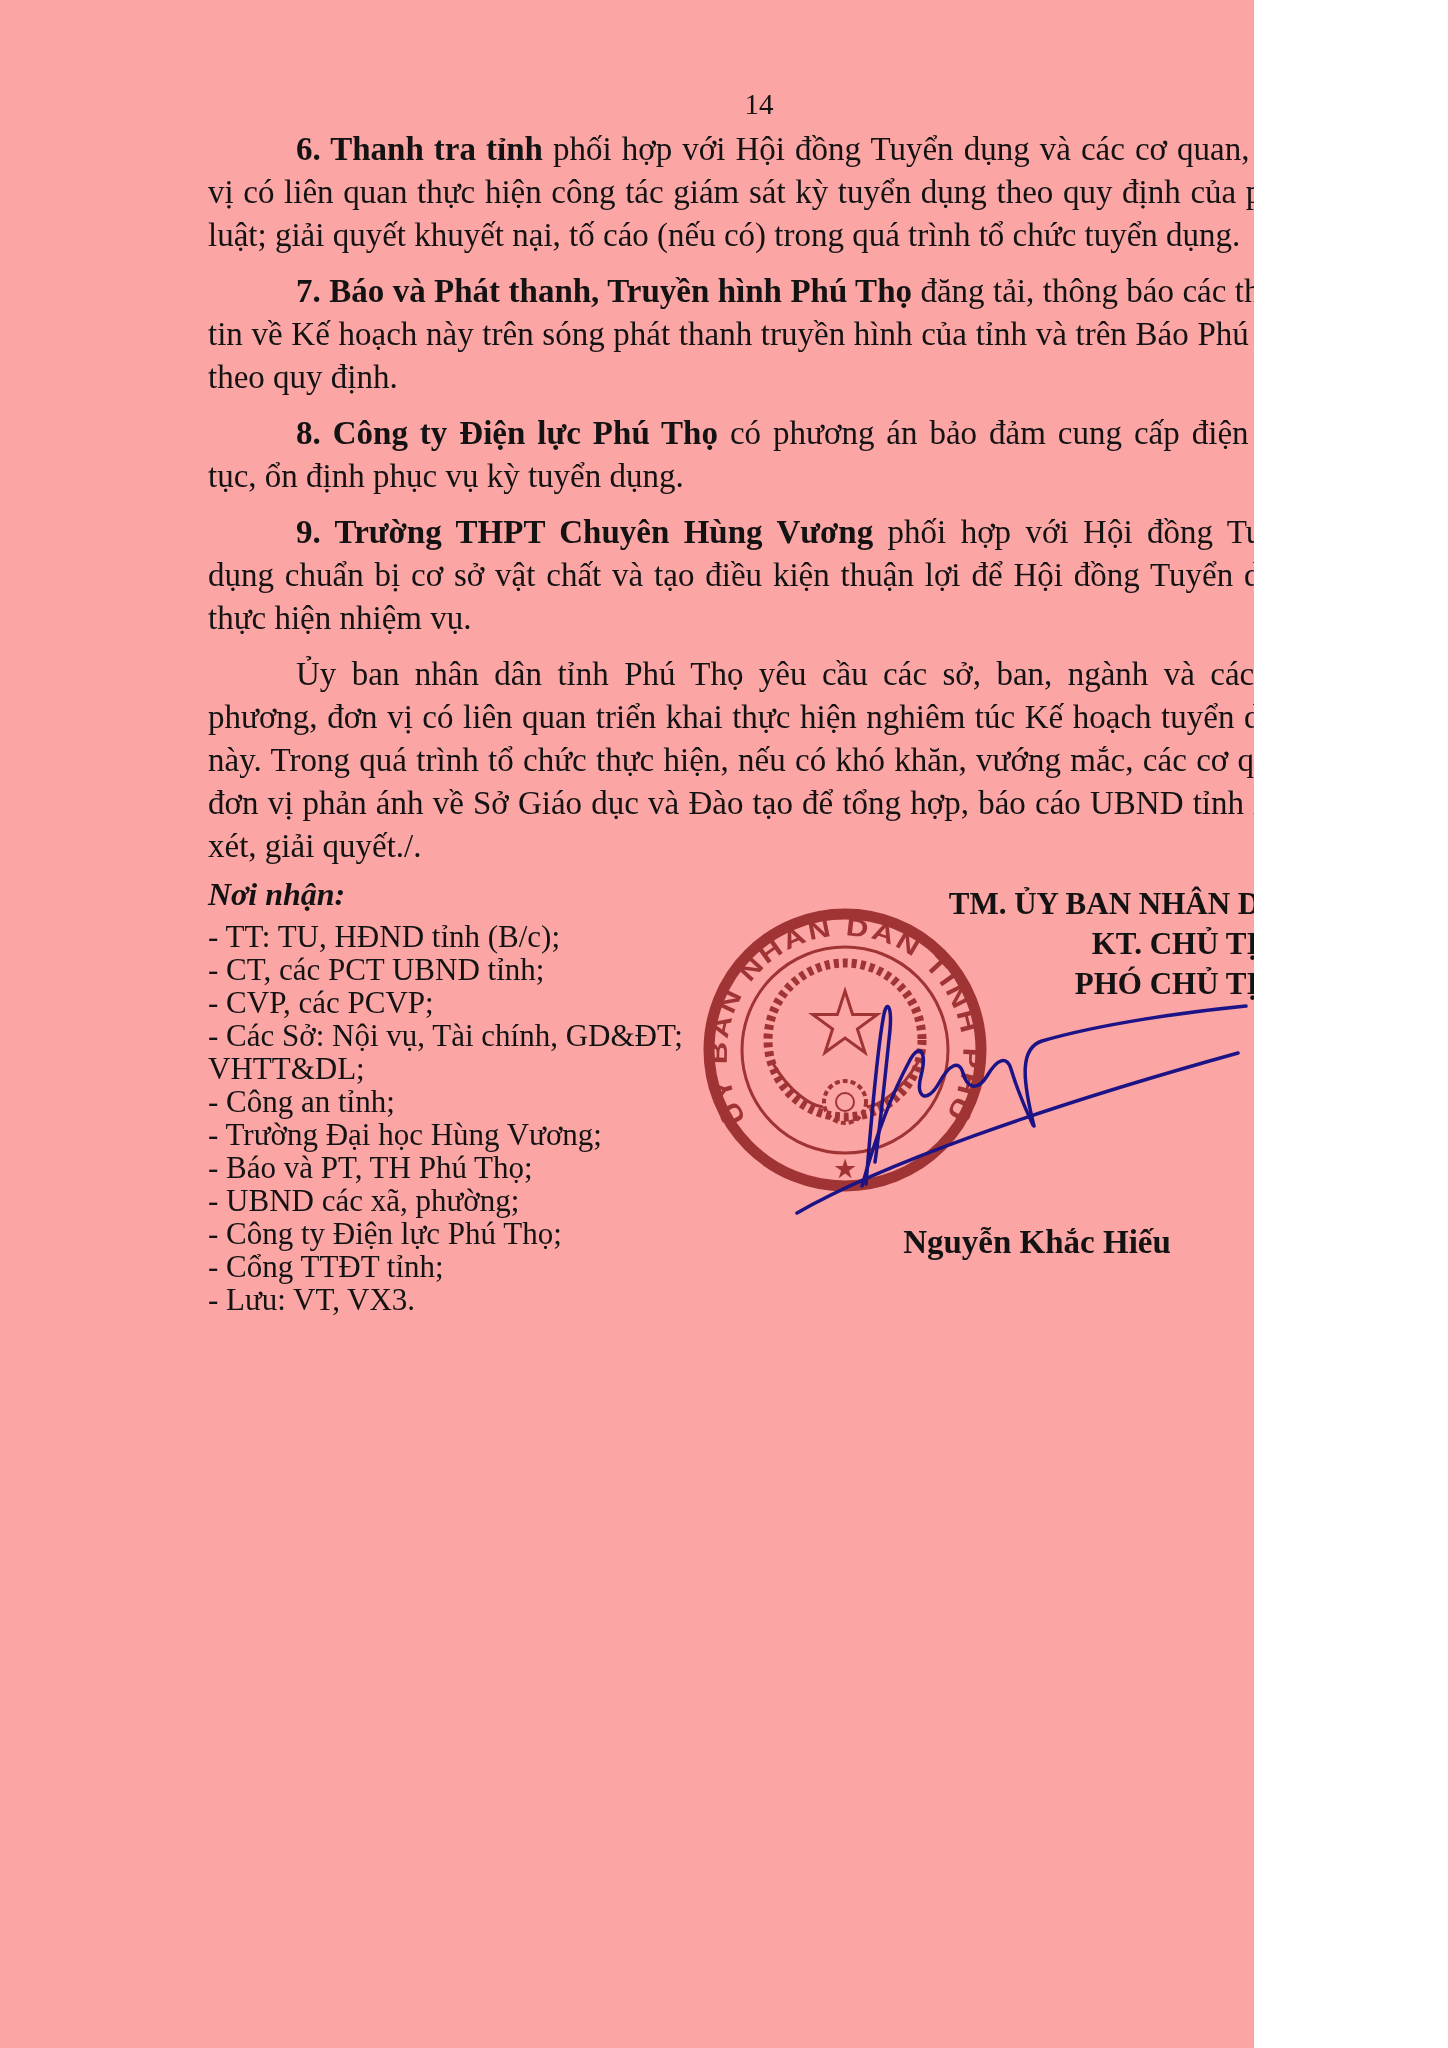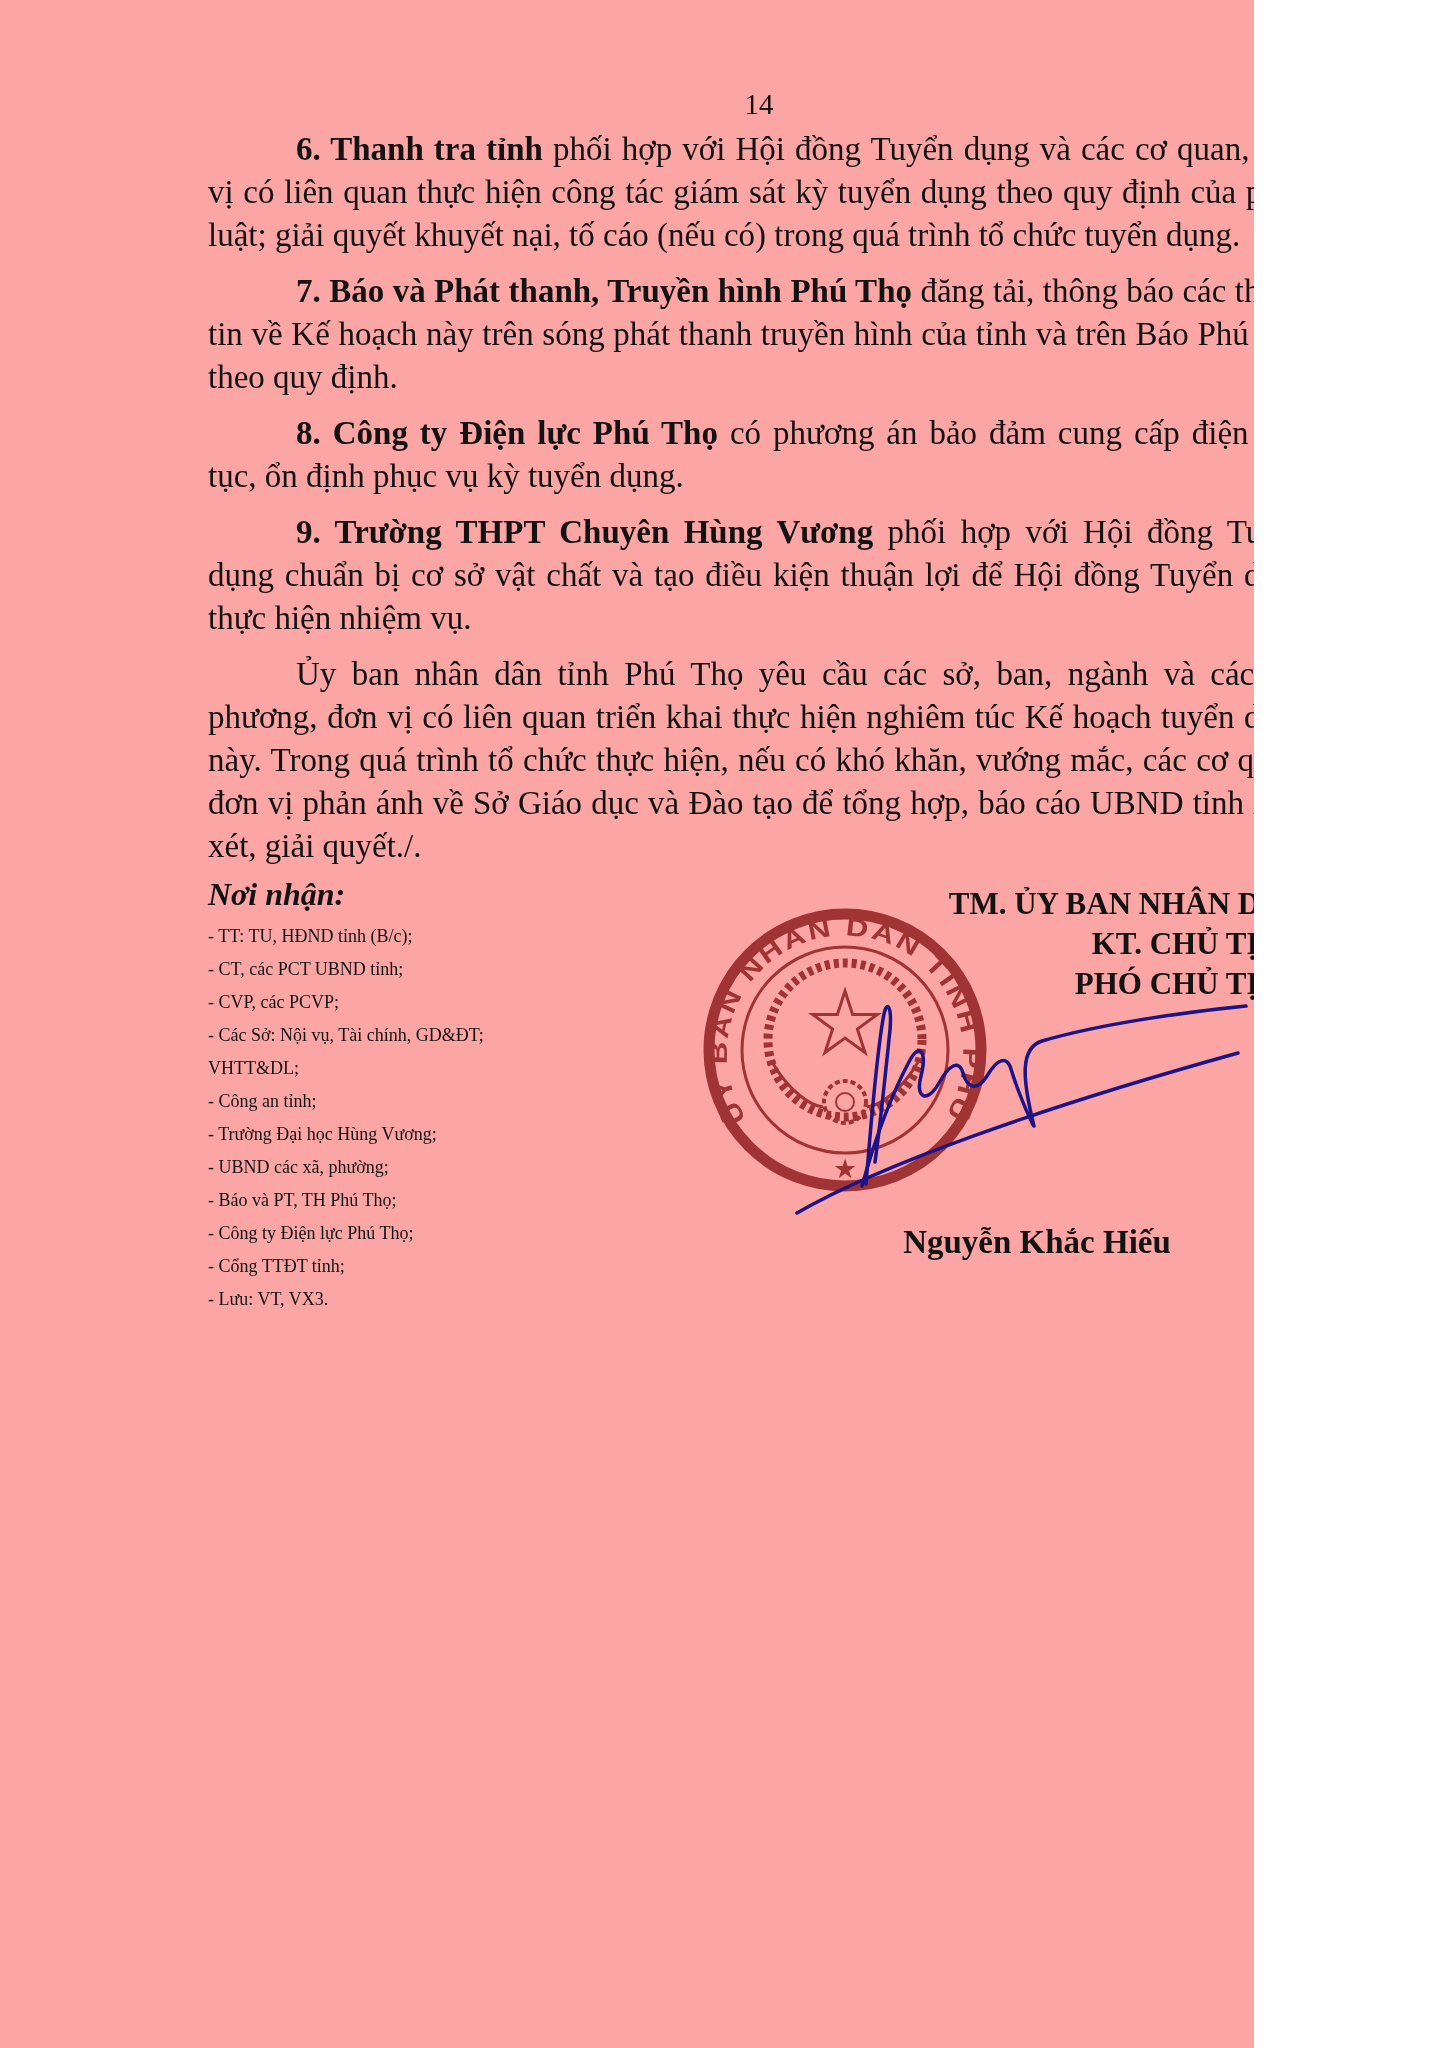--- a/index.html
+++ b/index.html
@@ -28,21 +28,21 @@
   .content p { margin: 10px 0 13px 0; text-indent: 88px; }
   .content b { font-weight: bold; }
   .footer-left {
     position: absolute;
     left: 208px; top: 876px; width: 520px;
   }
   .recipients-label {
     font-size: 32px; font-weight: bold; font-style: italic;
     margin-bottom: 7px;
   }
-  .recipient { font-size: 18px; line-height: 33px; }
+  .recipient { font-size: 31px; line-height: 33px; }
   .footer-right {
     position: absolute;
     left: 745px; top: 884px; width: 560px;
     text-align: right;
     font-weight: bold;
     font-size: 31px; line-height: 40px;
   }
   .signer-name {
     position: absolute;
     left: 777px; top: 1224px; width: 520px;
@@ -75,22 +75,22 @@
 
   <div class="footer-left">
     <div class="recipients-label">Nơi nhận:</div>
     <div class="recipient">- TT: TU, HĐND tỉnh (B/c);</div>
     <div class="recipient">- CT, các PCT UBND tỉnh;</div>
     <div class="recipient">- CVP, các PCVP;</div>
     <div class="recipient">- Các Sở: Nội vụ, Tài chính, GD&amp;ĐT;</div>
     <div class="recipient">VHTT&amp;DL;</div>
     <div class="recipient">- Công an tỉnh;</div>
     <div class="recipient">- Trường Đại học Hùng Vương;</div>
+    <div class="recipient">- Báo và PT, TH Phú Thọ;</div>
     <div class="recipient">- UBND các xã, phường;</div>
-    <div class="recipient">- Báo và PT, TH Phú Thọ;</div>
     <div class="recipient">- Công ty Điện lực Phú Thọ;</div>
     <div class="recipient">- Cổng TTĐT tỉnh;</div>
     <div class="recipient">- Lưu: VT, VX3.</div>
   </div>
 
   <div class="footer-right">
     <div>TM. ỦY BAN NHÂN DÂN</div>
     <div>KT. CHỦ TỊCH</div>
     <div>PHÓ CHỦ TỊCH</div>
   </div>

